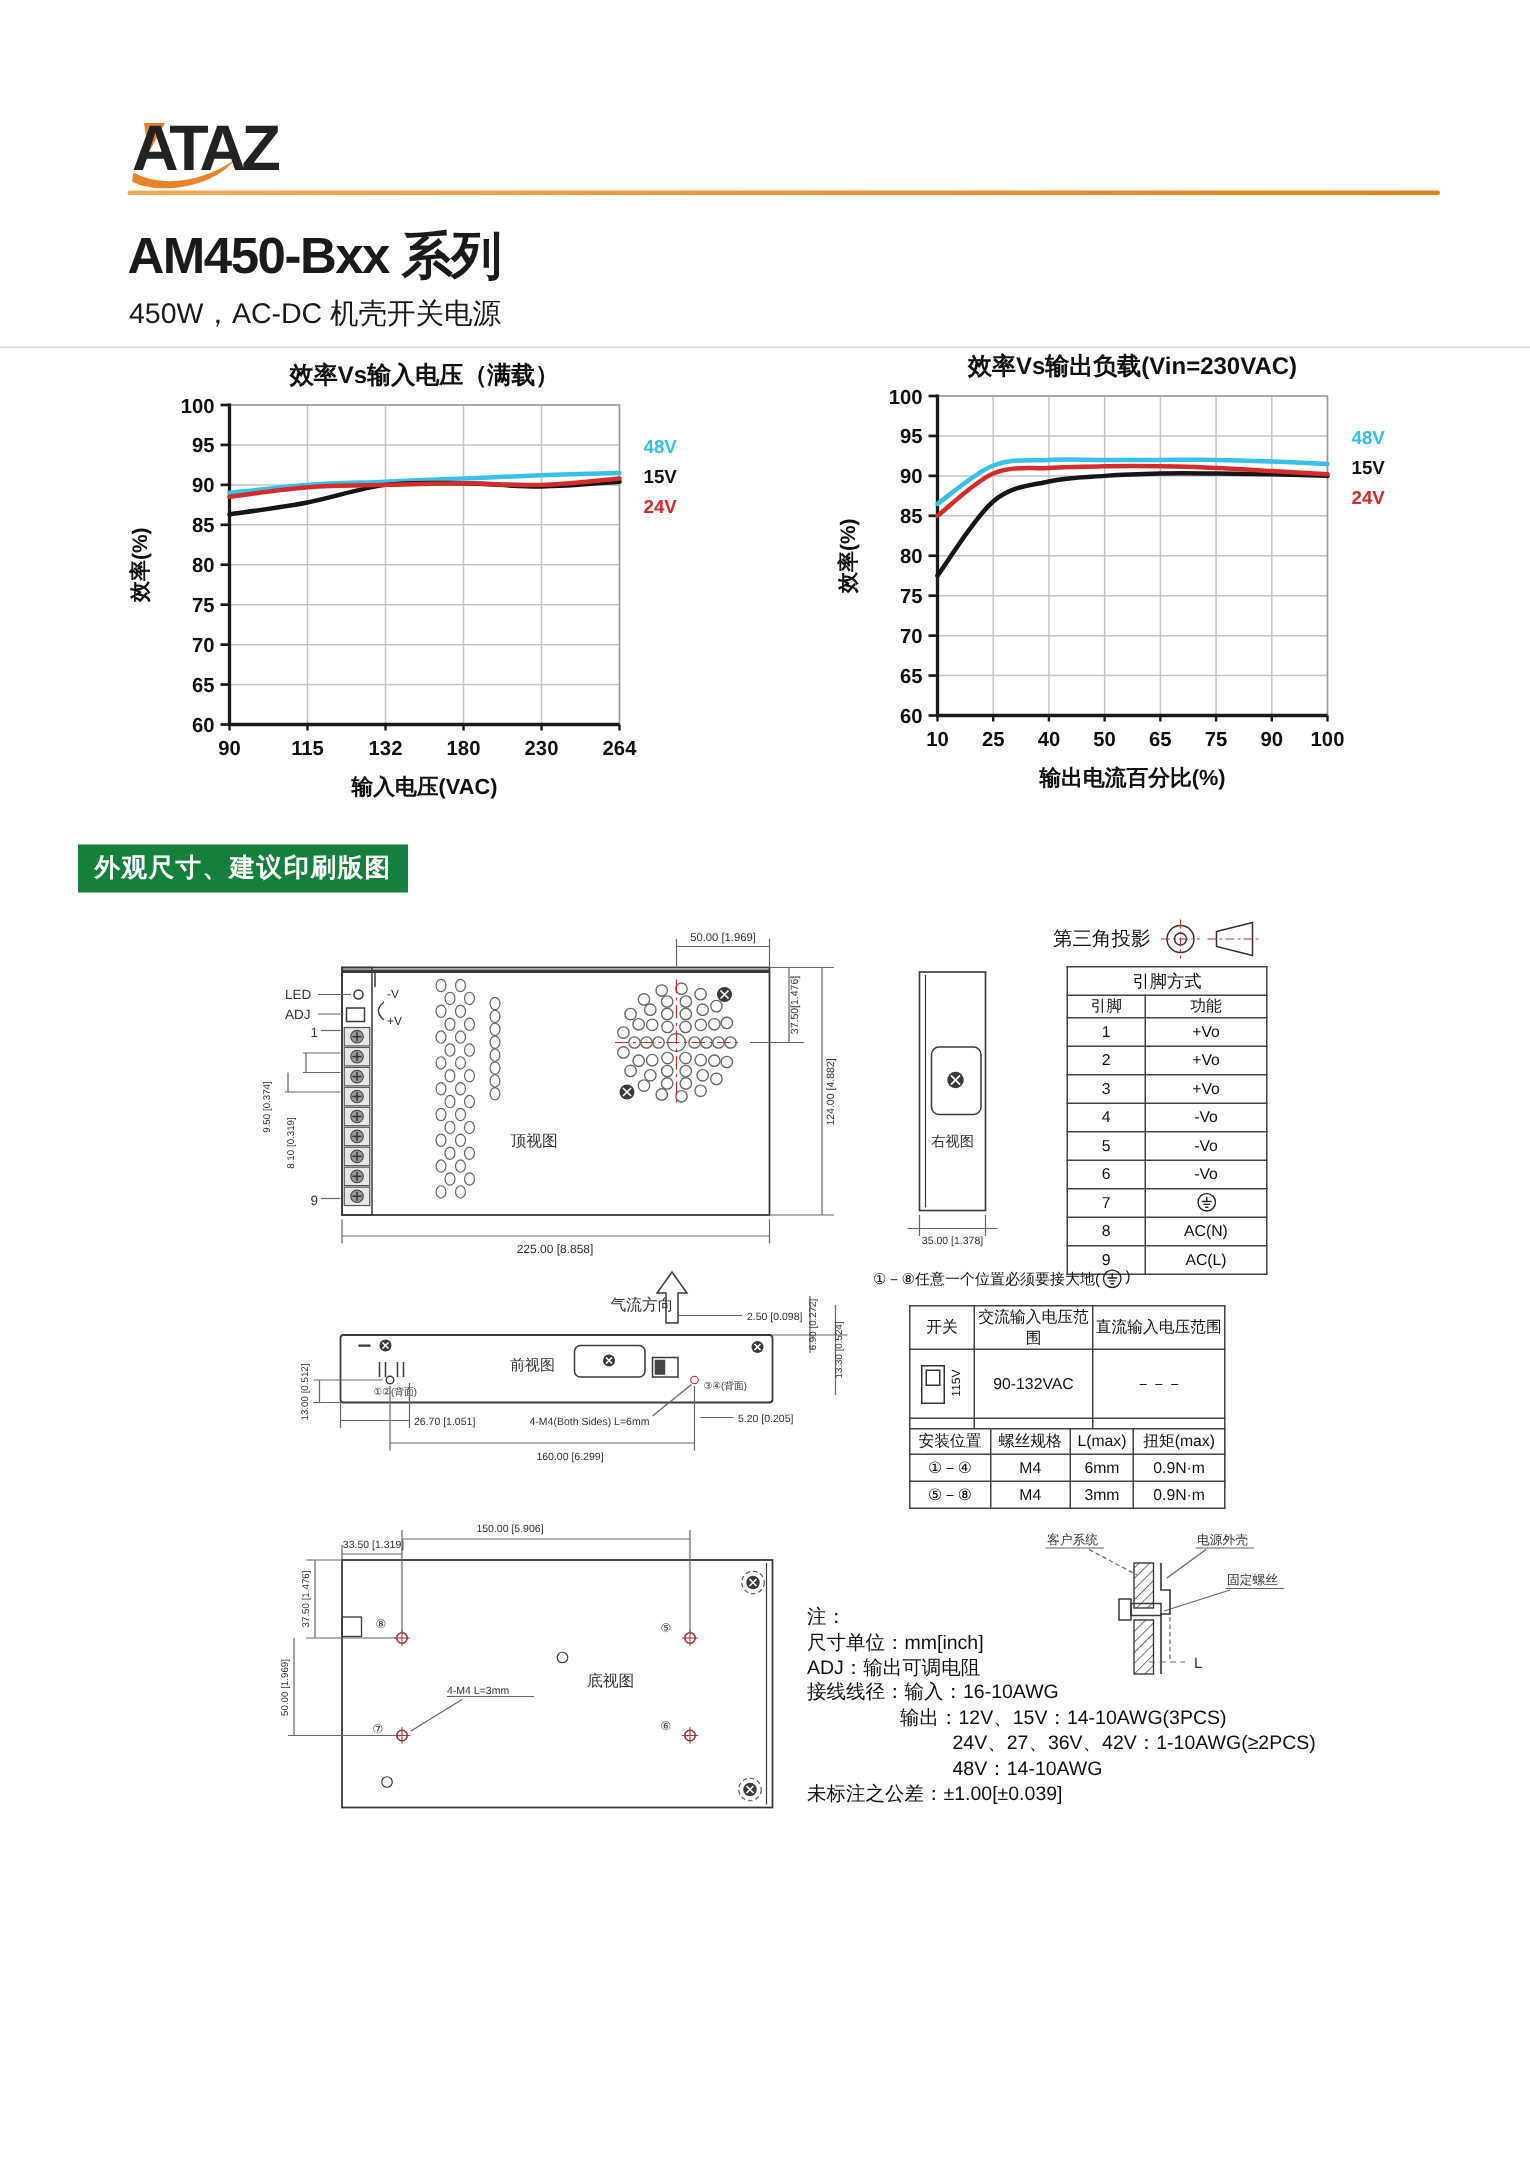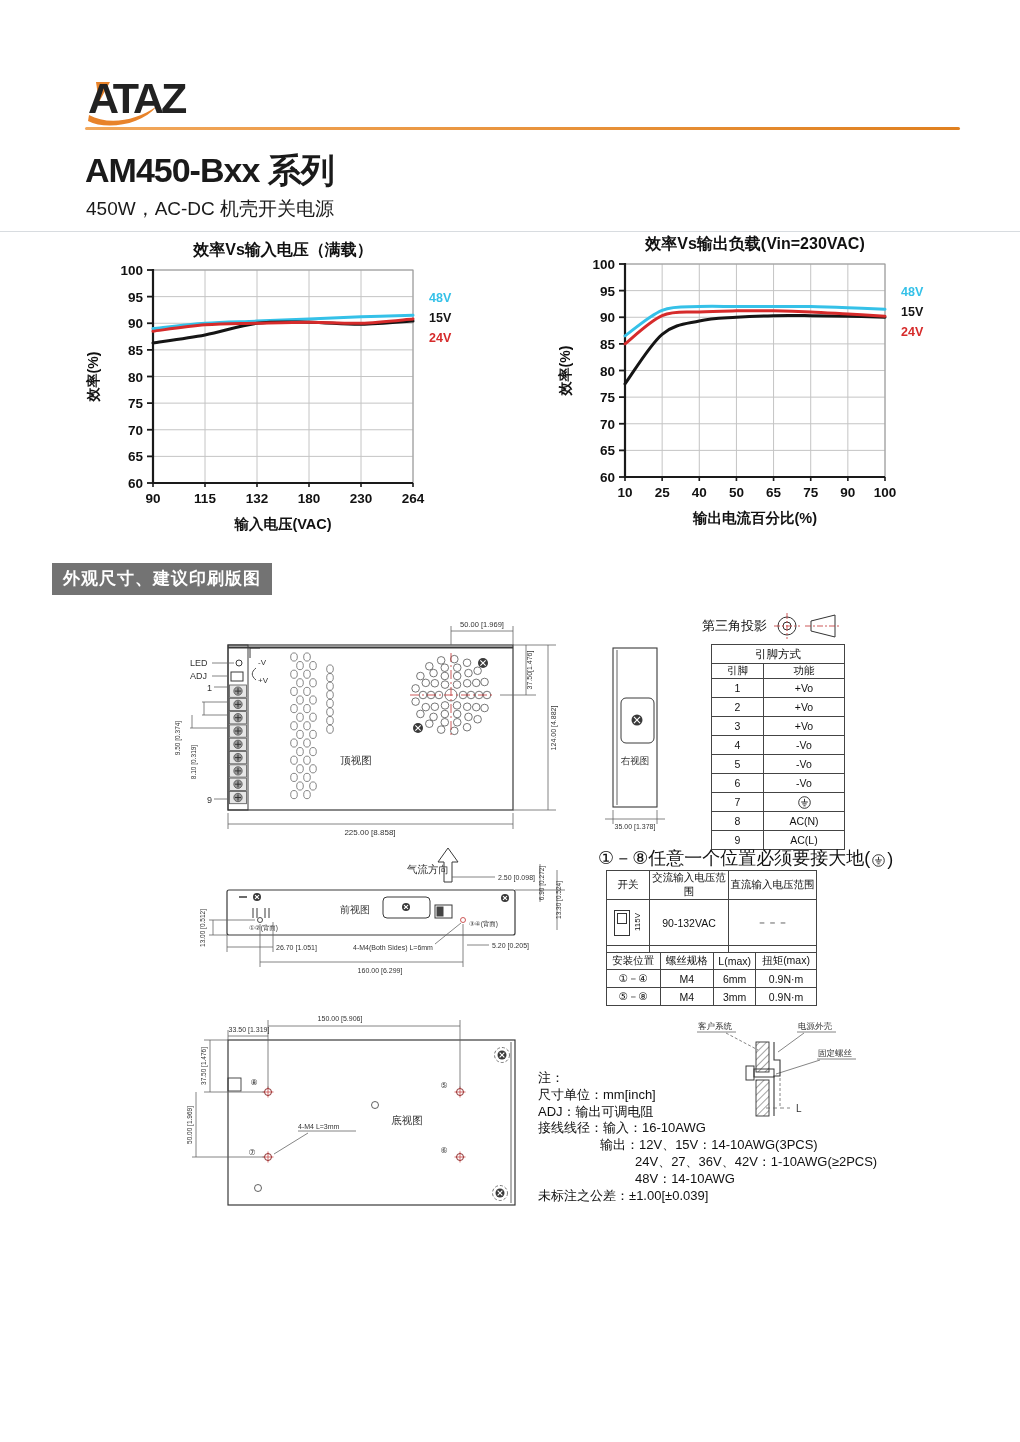--- a/index.html
+++ b/index.html
@@ -11,21 +11,21 @@
         background:linear-gradient(to right,#f2a85c,#e0801f);}
   .series-title{position:absolute;left:85px;top:148px;font-size:34px;font-weight:bold;
         letter-spacing:-1px;color:#1a1a1a;margin:0;}
   .series-sub{position:absolute;left:86px;top:196px;font-size:19px;color:#1a1a1a;}
   .top-divider{position:absolute;left:0;top:231px;width:1020px;height:1px;background:#d8dce0;}
   
   .chart{position:absolute;}
   #chart1{left:68px;top:238px;}
   #chart2{left:540px;top:232px;}
   
-  .section-bar{position:absolute;left:52px;top:563px;background:#737373;color:#fff;
+  .section-bar{position:absolute;left:52px;top:563px;background:#15803d;color:#fff;
         font-size:17px;font-weight:bold;padding:4px 11px 5px 11px;letter-spacing:1px;}
   
   .tech{position:absolute;}
   .tech text{fill:#333;}
   .dimline{stroke:#666;stroke-width:0.8;}
   .edge{stroke:#3a3a3a;fill:none;}
   .redmark{stroke:#c03030;stroke-width:0.8;}
   
   .ttable{position:absolute;border-collapse:collapse;background:#fff;}
   .ttable td,.ttable th{border:1px solid #444;text-align:center;vertical-align:middle;
@@ -44,22 +44,22 @@
   #mount-table td{height:17px;}
   .sw-wrap{display:flex;align-items:center;justify-content:center;gap:3px;}
   .sw-box{display:inline-block;width:14px;height:24px;border:1.5px solid #333;position:relative;background:#fff;}
   .sw-rocker{position:absolute;left:2px;right:2px;height:9px;border:1px solid #333;}
   .sw-box.up .sw-rocker{top:2px;}
   .sw-box.down .sw-rocker{bottom:2px;background:#444;}
   .vert{writing-mode:vertical-rl;transform:rotate(180deg);font-size:8px;letter-spacing:0;}
   
   .projection{position:absolute;left:702px;top:612px;display:flex;align-items:center;gap:4px;
         font-size:13px;color:#111;}
-  .ground-note{position:absolute;left:598px;top:846px;font-size:18px;color:#111;
-        display:flex;align-items:flex-end;gap:2px;}
+  .ground-note{position:absolute;left:582px;top:846px;font-size:10px;color:#111;
+        display:flex;align-items:flex-start;gap:2px;}
   
   .notes{position:absolute;left:538px;top:1070px;width:440px;font-size:13px;line-height:16.8px;color:#111;}
   .note-line.ind1{padding-left:62px;}
   .note-line.ind2{padding-left:97px;}
   
   .footer-band{position:absolute;left:0;top:1318px;width:1020px;height:124px;background:#e9ecf2;}
   .page-num{position:absolute;right:62px;top:72px;font-size:10px;letter-spacing:3px;color:#222;}
 </style>
 </head>
 <body>

